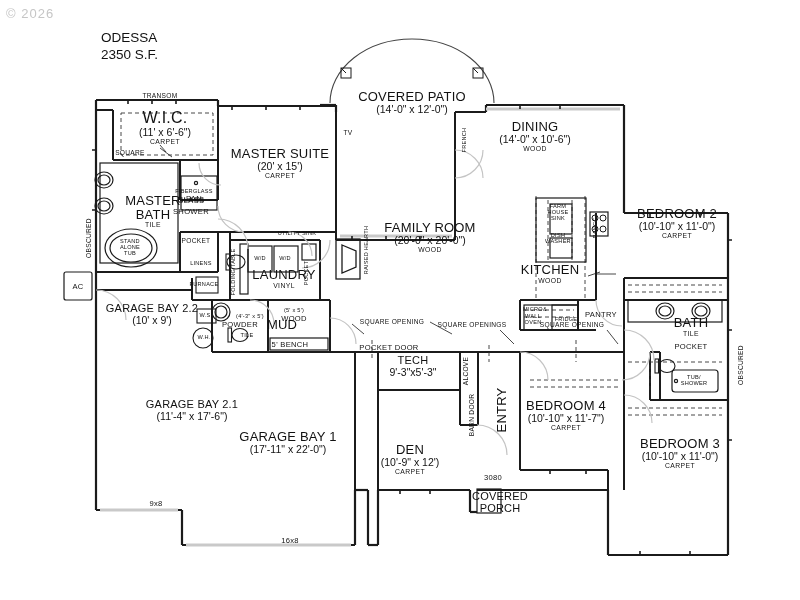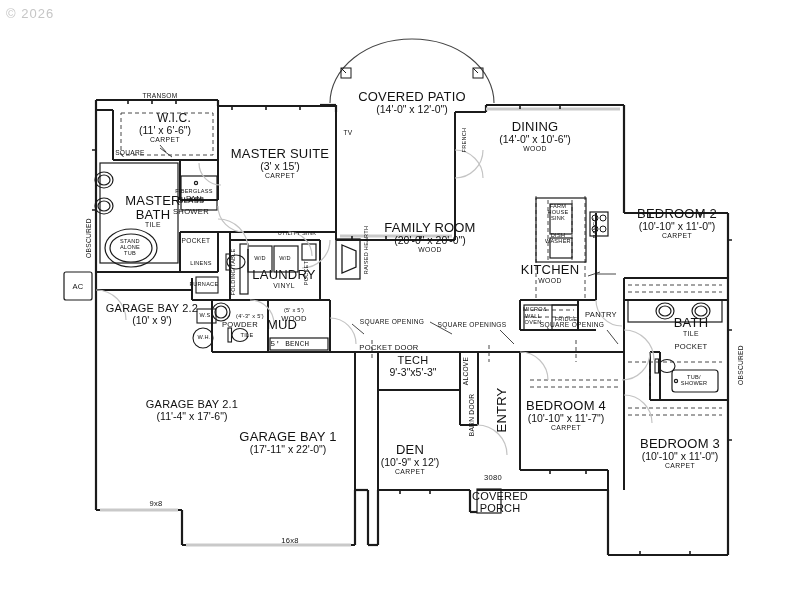--- a/index.html
+++ b/index.html
@@ -1,38 +1,42 @@
 <!DOCTYPE html>
 <html><head>
 <meta charset="utf-8">
 <style>
   html,body{margin:0;padding:0;background:#fff;}
   body{width:800px;height:600px;overflow:hidden;font-family:"Liberation Sans",sans-serif;color:#111;}
   #stage{position:relative;width:800px;height:600px;background:#fff;}
   .lbl{position:absolute;white-space:nowrap;line-height:1.05;text-align:center;transform:translate(-50%,-50%);}
   .room-name{font-size:13px;letter-spacing:.2px;}
-  .room-name.big{font-size:12px;text-align:right;}
+  .room-name.big{font-size:16px;}
   .room-name.sm{font-size:11px;}
   .room-dim{font-size:10.5px;}
   .room-mat{font-size:6.8px;letter-spacing:.4px;}
   .tiny{font-size:5.6px;letter-spacing:.25px;}
   .tiny7{font-size:6.6px;letter-spacing:.3px;}
   .tiny8{font-size:7.6px;letter-spacing:.3px;}
   .vert{transform:translate(-50%,-50%) rotate(-90deg);}
   svg{position:absolute;left:0;top:0;overflow:visible;}
   #copyright{position:absolute;left:6px;top:6px;font-size:13px;color:#c6c6c6;letter-spacing:1px;}
   #plan-title{position:absolute;left:101px;top:30px;font-size:13.5px;line-height:1.25;color:#111;}
 </style>
 </head>
 <body>
 
 <div id="stage">
 
   <div id="copyright">© 2026</div>
 
+  <div id="plan-title">
+    <div>ODESSA</div>
+    <div>2350 S.F.</div>
+  </div>
 
   <svg width="800" height="600">
     <g fill="none" stroke="#1b1b1b" stroke-width="2.2">
 
       <path d="M96,100 L96,272"></path>
       <path d="M96,100 L218,100"></path>
       <path d="M218,100 L218,106"></path>
       <path d="M96,272 L96,290"></path>
 
       <path d="M96,290 L96,510"></path>
@@ -321,21 +325,21 @@
         <div class="room-name big">W.I.C.</div>
         <div class="room-dim">(11' x 6'-6")</div>
         <div class="room-mat">CARPET</div>
       </div>
       <div class="lbl" style="left: 153px; top: 211px;">
         <div class="room-name">MASTER<br>BATH</div>
         <div class="room-mat">TILE</div>
       </div>
       <div class="lbl" style="left: 280px; top: 163px;">
         <div class="room-name">MASTER SUITE</div>
-        <div class="room-dim">(3' x 15')</div>
+        <div class="room-dim">(20' x 15')</div>
         <div class="room-mat">CARPET</div>
       </div>
       <div class="lbl" style="left: 412px; top: 102px;">
         <div class="room-name">COVERED PATIO</div>
         <div class="room-dim">(14'-0" x 12'-0")</div>
       </div>
       <div class="lbl" style="left: 535px; top: 136px;">
         <div class="room-name">DINING</div>
         <div class="room-dim">(14'-0" x 10'-6")</div>
         <div class="room-mat">WOOD</div>
@@ -412,21 +416,21 @@
       <div class="lbl tiny" style="left: 201px; top: 264px;">LINENS</div>
       <div class="lbl tiny" style="left: 204px; top: 285px;">FURNACE</div>
       <div class="lbl tiny" style="left: 206px; top: 316px;">W.S.</div>
       <div class="lbl tiny" style="left: 204px; top: 338px;">W.H.</div>
       <div class="lbl tiny8" style="left: 240px; top: 325px;">POWDER</div>
       <div class="lbl tiny" style="left: 250px; top: 317px;">(4'-3" x 5')</div>
       <div class="lbl tiny" style="left: 247px; top: 336px;">TILE</div>
       <div class="lbl room-name" style="left: 282px; top: 325px;">MUD</div>
       <div class="lbl tiny" style="left: 294px; top: 311px;">(5' x 5')</div>
       <div class="lbl tiny8" style="left: 294px; top: 319px;">WOOD</div>
-      <div class="lbl tiny8" style="left: 290px; top: 345px; font-family: Liberation Mono, monospace;">5' BENCH</div>
+      <div class="lbl tiny8" style="left: 290px; top: 345px;">5' BENCH</div>
       <div class="lbl tiny vert" style="left: 234px; top: 272px;">FOLDING TABLE</div>
       <div class="lbl tiny" style="left: 297px; top: 234px;">UTILITY SINK</div>
       <div class="lbl tiny" style="left: 260px; top: 259px;">W/D</div>
       <div class="lbl tiny" style="left: 285px; top: 259px;">W/D</div>
       <div class="lbl tiny vert" style="left: 307px; top: 273px;">POCKET</div>
       <div class="lbl tiny7" style="left: 348px; top: 133px;">TV</div>
       <div class="lbl tiny vert" style="left: 465px; top: 140px;">FRENCH</div>
       <div class="lbl tiny vert" style="left: 367px; top: 250px;">RAISED HEARTH</div>
       <div class="lbl tiny" style="left: 558px; top: 213px;">FARM<br>HOUSE<br>SINK</div>
       <div class="lbl tiny" style="left: 558px; top: 239px;">DISH<br>WASHER</div>

